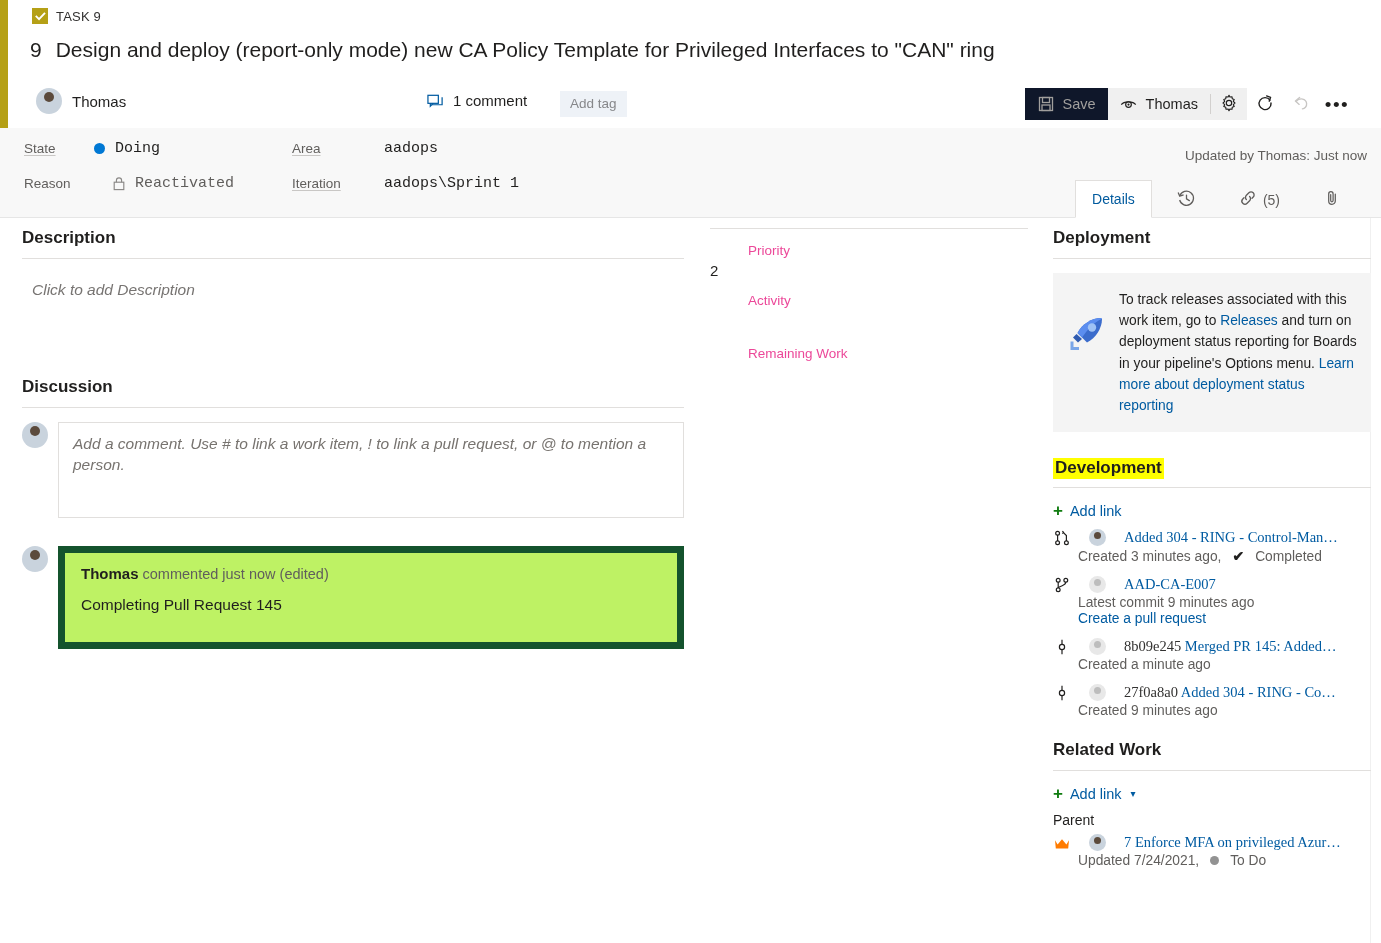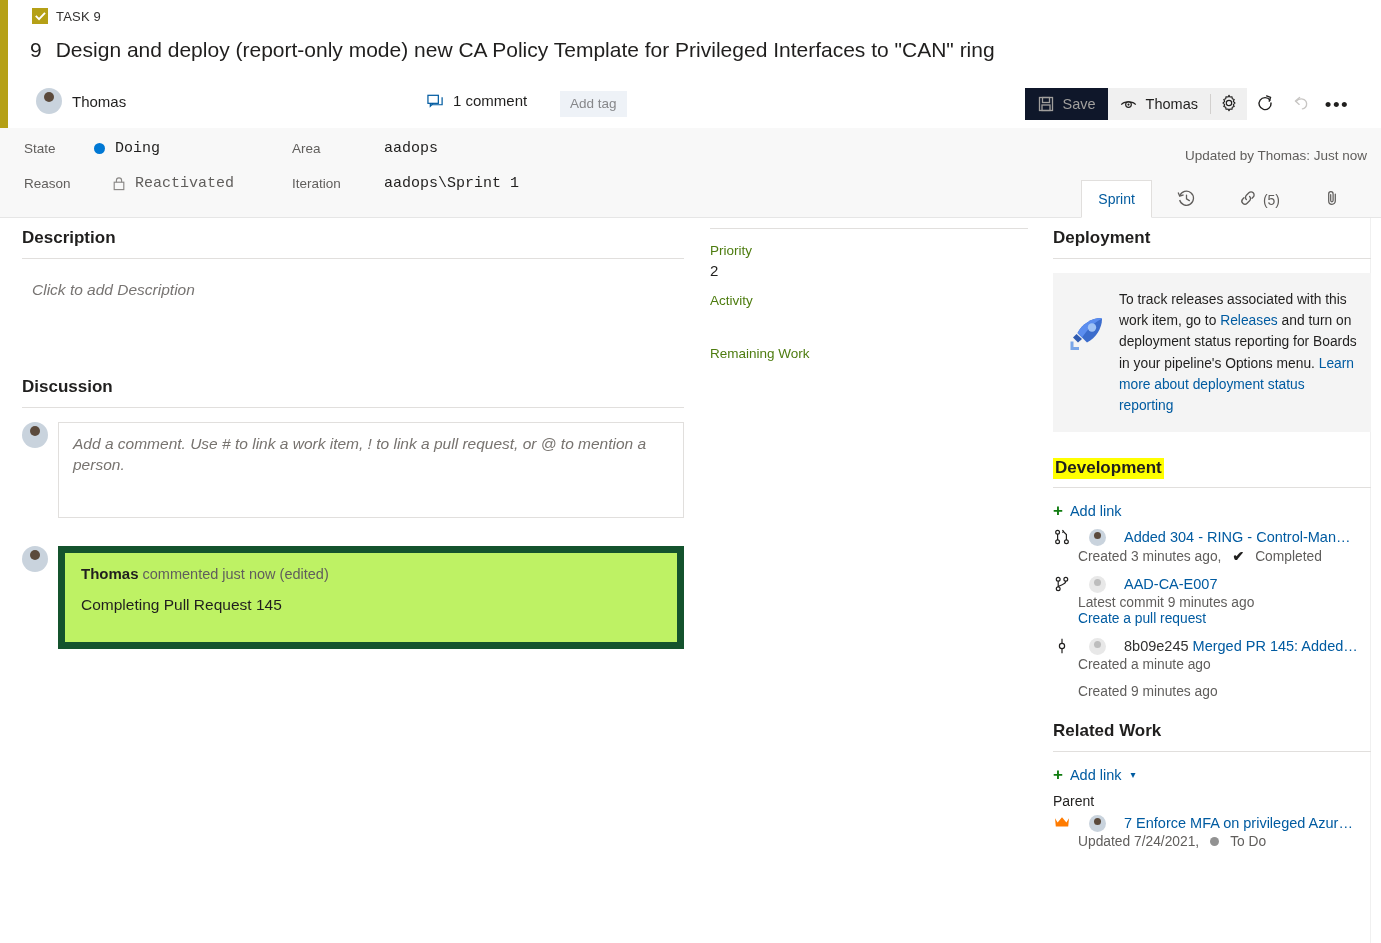--- a/index.html
+++ b/index.html
@@ -111,21 +111,21 @@
   
   .fields-strip {
     position: absolute; left: 0; top: 128px; right: 0; height: 90px;
     background: #f8f8f8; border-bottom: 1px solid #e6e6e6;
   }
   .field {
     position: absolute; display: flex; align-items: center;
   }
   .field-label {
     font-size: 13.5px; color: #605e5c;
-    text-decoration-color: #c9c7c5;
+    text-decoration: underline; text-decoration-color: #c9c7c5;
     text-underline-offset: 2px;
   }
   .field-label.plain { text-decoration: none; }
   .field-value { font-size: 15px; color: #201f1e; font-family: Liberation Mono, monospace; }
   .field-value.muted { color: #605e5c; }
   .state-dot {
     width: 11px; height: 11px; border-radius: 50%;
     background: #0078d4; display: inline-block;
   }
   .lock-icon { display:flex; align-items:center; }
@@ -188,42 +188,42 @@
   .comment-item { display:flex; gap:10px; margin-top: 28px; }
   .comment-card {
     flex: 1; border: 7px solid #14532d; background:#bef264;
     padding: 12px 16px 28px;
   }
   .comment-head { font-size: 14.5px; color: #605e5c; margin-bottom: 14px; }
   .comment-head b { color: #201f1e; font-weight: 600; font-size: 15px; }
   .comment-text { font-size: 15.5px; color: #201f1e; }
 
   
-  .plan-label { font-size: 13.5px; color: #4d7c0f; margin-top: 4px; }
+  .plan-label { font-size: 13.5px; color: #ec4899; margin-top: 4px; margin-left: 38px; }
   .plan-value { font-size: 15px; color: #201f1e; padding: 4px 0 10px; min-height: 18px; }
 
   
   .deploy-card {
     background: #f4f4f4; padding: 16px 14px 16px 12px;
     display: flex; gap: 12px; align-items: flex-start;
   }
   .deploy-text { font-size: 13.8px; color: #201f1e; line-height: 1.54; }
   .lnk { color: #005ba1; cursor: pointer; }
 
   
   .add-link {
     display: flex; align-items: center; gap: 7px;
     font-size: 14.5px; color: #005ba1; cursor: pointer;
     margin-bottom: 10px;
   }
   .plus { color: #107c10; font-size: 17px; font-weight: 700; line-height: 1; }
   .chev { font-size: 10px; color:#005ba1; margin-left: 2px; }
 
   .link-row { margin-bottom: 12px; }
-  .link-main { display:flex; align-items:flex-start; gap: 18px; }
+  .link-main { display:flex; align-items:flex-end; gap: 18px; font-family: Liberation Serif, serif; }
   .link-icon { width: 18px; flex: 0 0 18px; display:flex; align-items:center; justify-content:center; }
   .mini-avatar {
     width: 17px; height: 17px; border-radius: 50%; flex: 0 0 17px;
     background: #c9d3dd; position: relative; overflow: hidden;
   }
   .mini-avatar .head { position:absolute; left:50%; top:13%; width:7px; height:7px; margin-left:-3.5px; border-radius:50%; background:#5b4a3c; }
   .mini-avatar.gray { background:#e8e8e8; }
   .mini-avatar.gray .head { background:#bdbdbd; }
 
   .link-title {
@@ -372,21 +372,21 @@
 
     <div class="field" style="left:292px; top:47px;">
       <span class="field-label" style="width:92px;">Iteration</span>
       <span class="field-value">aadops\Sprint 1</span>
     </div>
 
     <div class="updated-by">Updated by Thomas: Just now</div>
 
     <div class="tabs">
       <div class="tab active">
-        <span>Sprint</span>
+        <span>Details</span>
       </div>
       <div class="tab">
         <span>
           <svg width="19" height="19" viewBox="0 0 20 20">
             <path d="M3 7.2 A7.4 7.4 0 1 1 2.8 11.6" fill="none" stroke="#605e5c" stroke-width="1.35"></path>
             <path d="M1.2 3.6 L2.9 7.6 L6.9 6.2" fill="none" stroke="#605e5c" stroke-width="1.35" stroke-linejoin="round"></path>
             <path d="M10 6.4 V10.4 L13 12.2" fill="none" stroke="#605e5c" stroke-width="1.35" stroke-linecap="round"></path>
           </svg>
         </span>
       </div>
@@ -547,20 +547,33 @@
                 <span class="head"></span>
               </span>
             <span class="link-title"><span class="link-hash">8b09e245</span> <span>Merged PR 145: Added…</span></span>
           </div>
           <div class="link-sub">
             <span>Created a minute ago</span>
           </div>
         </div>
 
         <div class="link-row">
+          <div class="link-main">
+            <span class="link-icon">
+              <svg width="16" height="16" viewBox="0 0 16 16">
+                <circle cx="8" cy="8" r="2.6" fill="none" stroke="#201f1e" stroke-width="1.2"></circle>
+                <path d="M8 0.8 V5.4" stroke="#201f1e" stroke-width="1.2" fill="none"></path>
+                <path d="M8 10.6 V15.2" stroke="#201f1e" stroke-width="1.2" fill="none"></path>
+              </svg>
+            </span>
+            <span class="mini-avatar gray">
+                <span class="head"></span>
+              </span>
+            <span class="link-title"><span class="link-hash">27f0a8a0</span> <span>Added 304 - RING - Co…</span></span>
+          </div>
           <div class="link-sub">
             <span>Created 9 minutes ago</span>
           </div>
         </div>
       </div>
 
       <div style="margin-top:22px;">
         <div class="section-title">Related Work</div>
         <div class="section-rule"></div>
 

